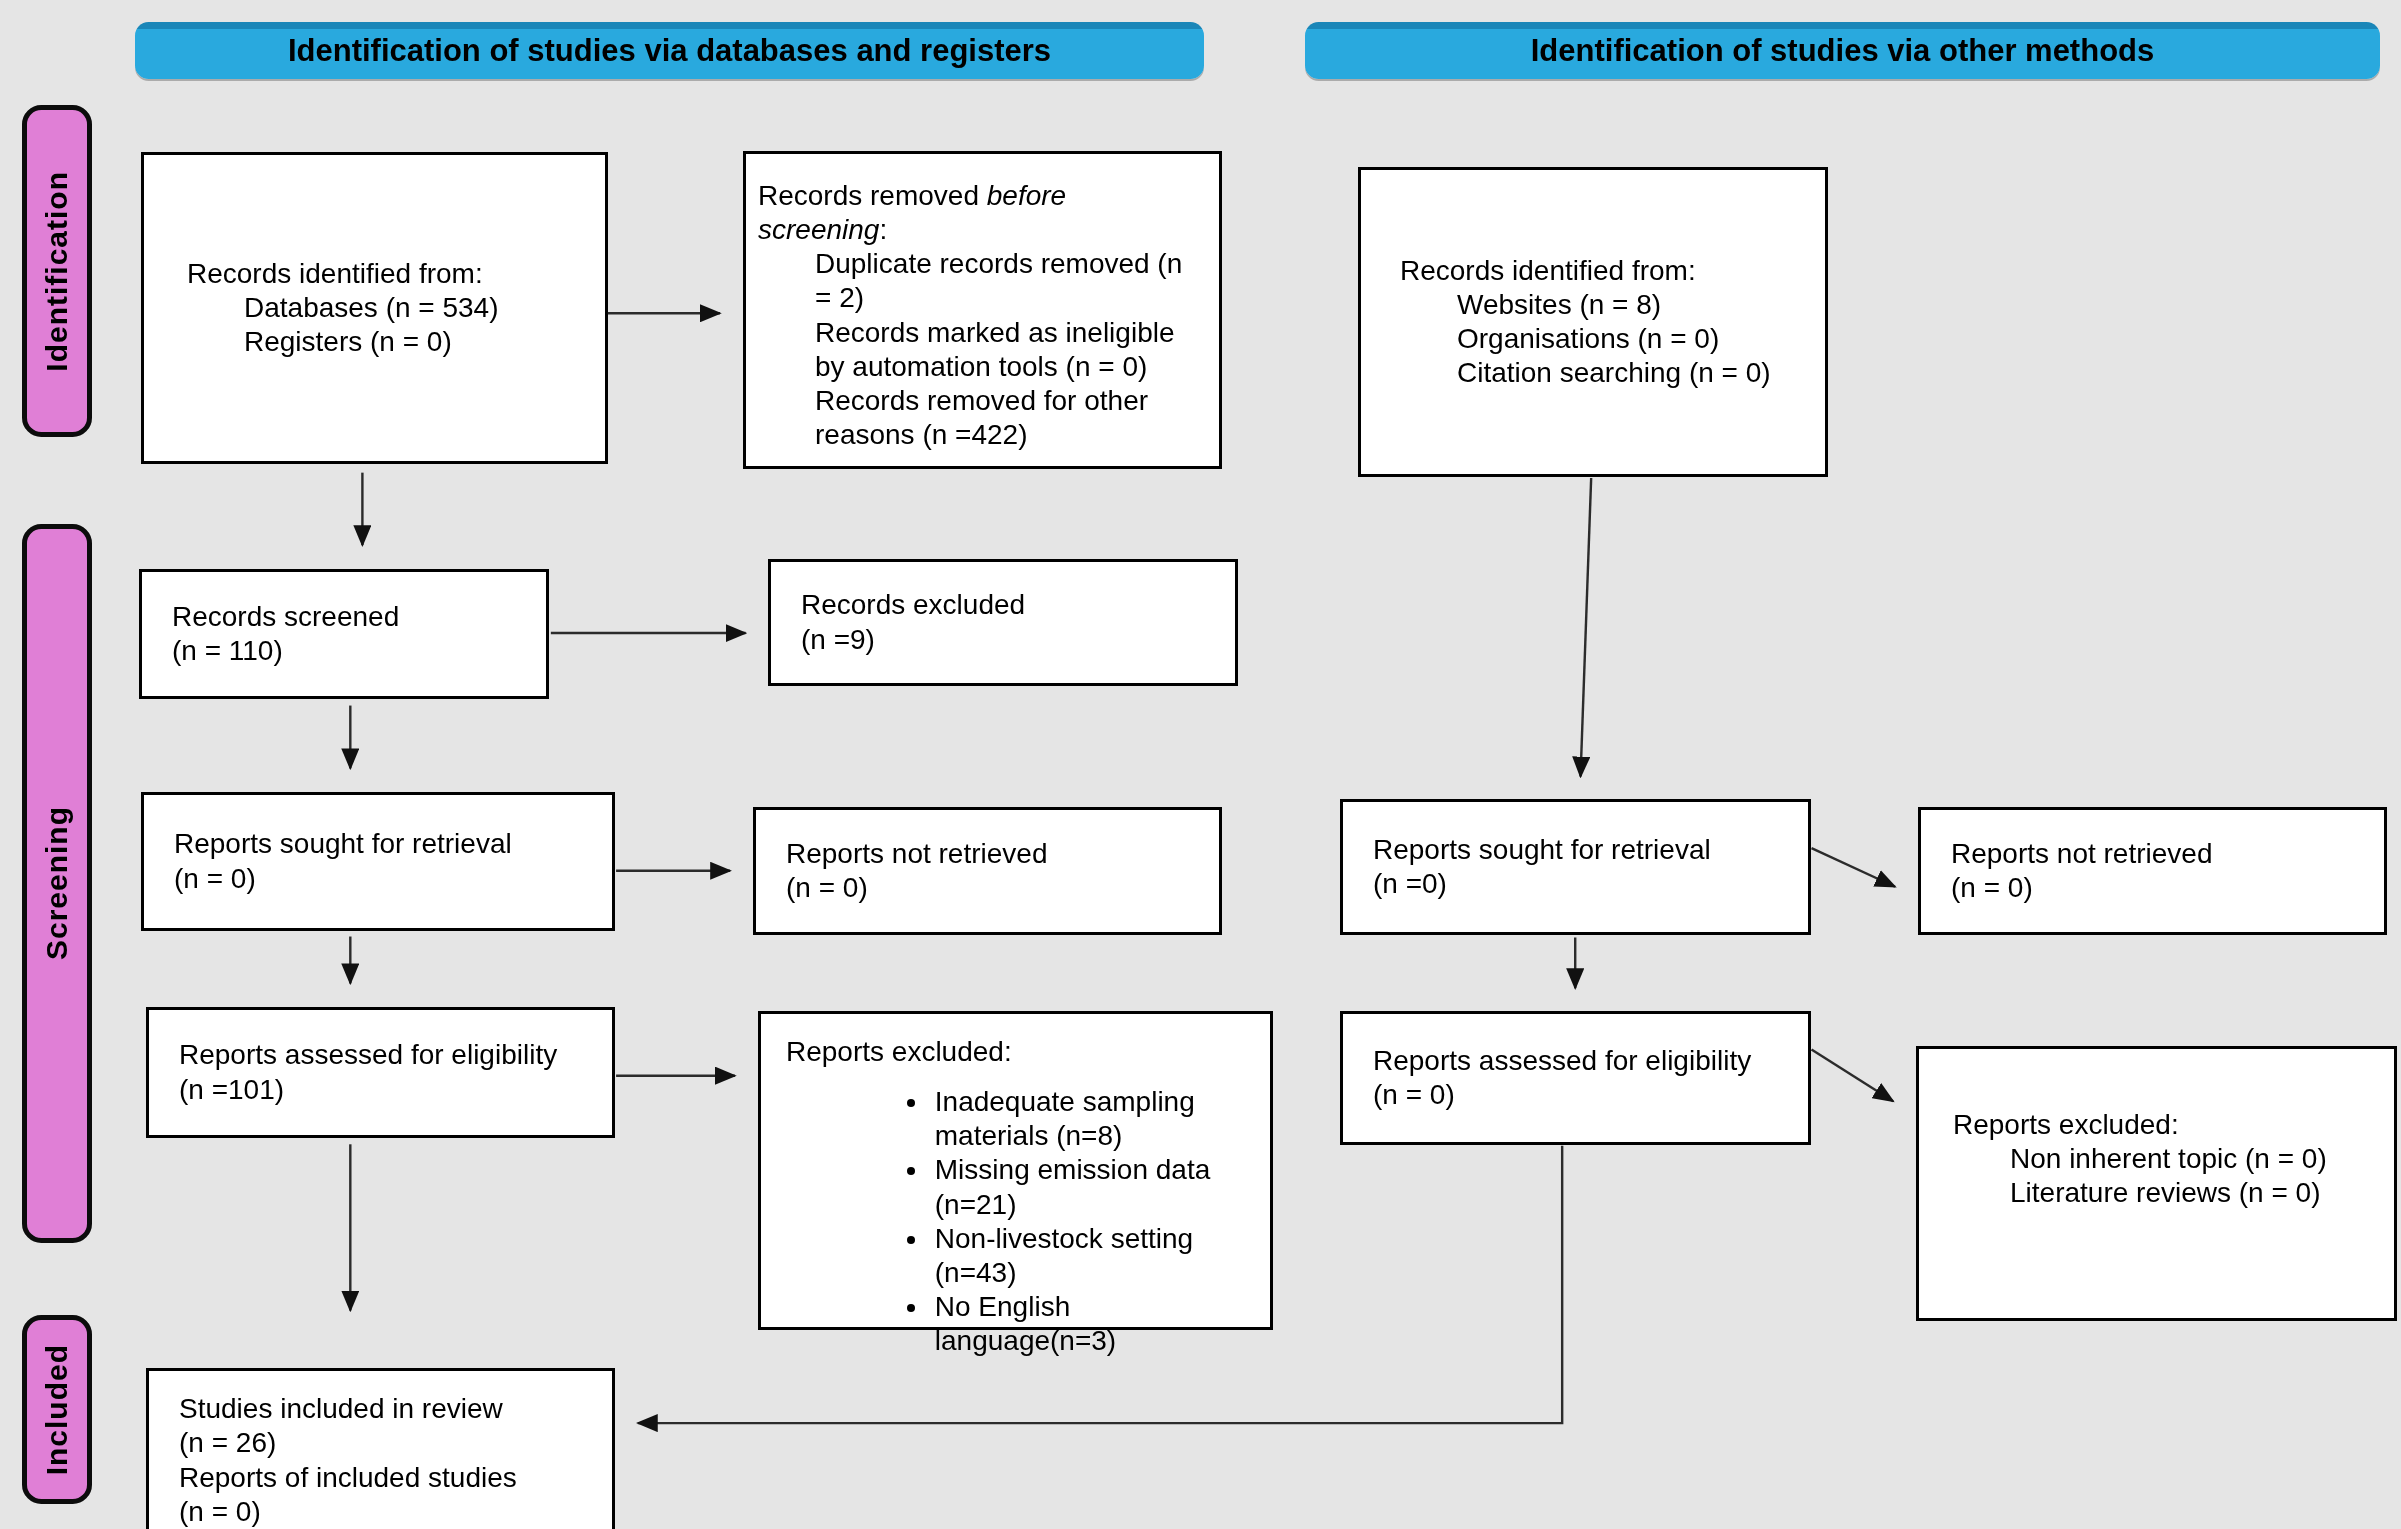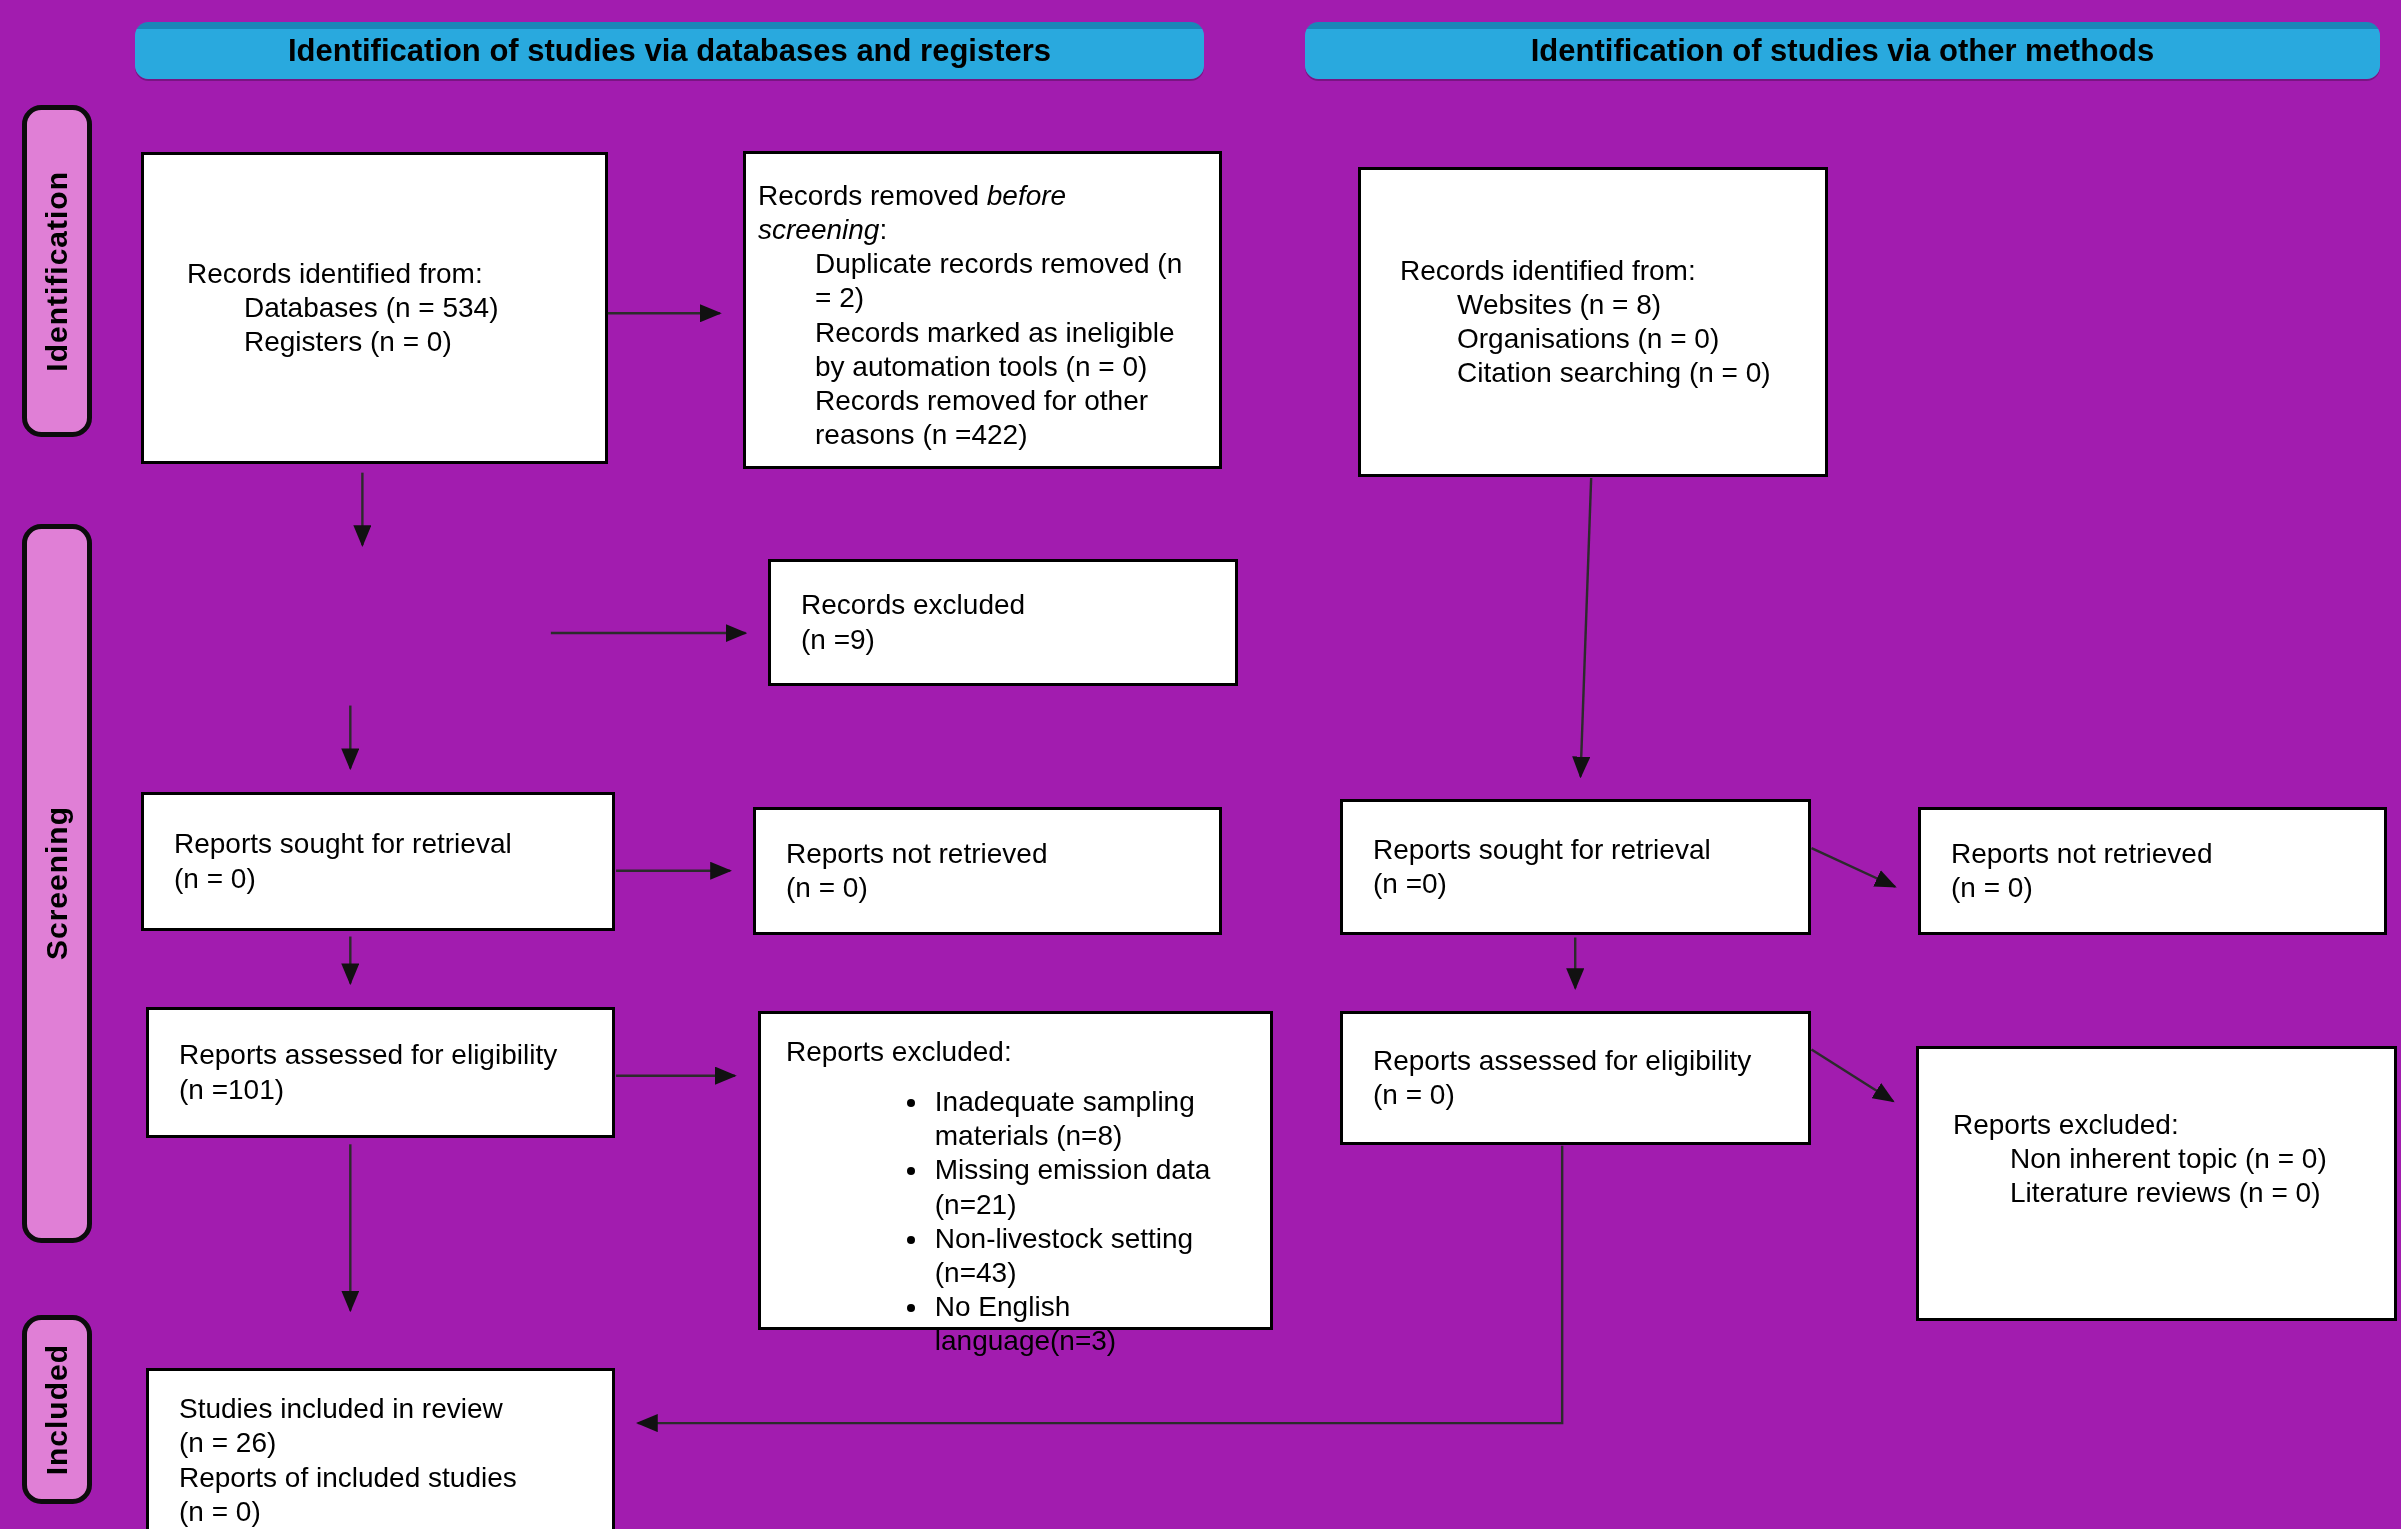--- a/index.html
+++ b/index.html
@@ -1,19 +1,19 @@
 <!DOCTYPE html>
 <html style="font-size:7.7px"><head>
 <meta charset="utf-8">
 <style>
   html,body{margin:0;padding:0;background:#ffffff;}
   #stage{
     position:relative;
     width:2401px;height:1529px;
-    background:#a21caf;
+    background:#e5e5e5;
     font-family:"Liberation Sans", sans-serif;
     color:#000;
     overflow:hidden;
   }
   .banner{
     position:absolute;
     background:linear-gradient(#1a86b8 0 6.8px, #29a9de 6.8px);
     border-radius:13.5px;
     display:flex;align-items:center;justify-content:center;
     font-size:31px;font-weight:700;color:#000;
@@ -99,20 +99,24 @@
     <div class="wrap indent">Records removed for other reasons (n =422)</div>
   </div>
 
   <div class="box center" style="left:1358px;top:167px;width:470px;height:310px;padding-left:39px;">
     <div class="ln">Records identified from:</div>
     <div class="ln indent">Websites (n = 8)</div>
     <div class="ln indent">Organisations (n = 0)</div>
     <div class="ln indent">Citation searching (n = 0)</div>
   </div>
 
+  <div class="box center" style="left:139px;top:569px;width:410px;height:130px;">
+    <div class="ln">Records screened</div>
+    <div class="ln">(n = 110)</div>
+  </div>
 
   <div class="box center" style="left:768px;top:559px;width:470px;height:127px;">
     <div class="ln">Records excluded</div>
     <div class="ln">(n =9)</div>
   </div>
 
   <div class="box center" style="left:141px;top:792px;width:474px;height:139px;">
     <div class="ln">Reports sought for retrieval</div>
     <div class="ln">(n = 0)</div>
   </div>

